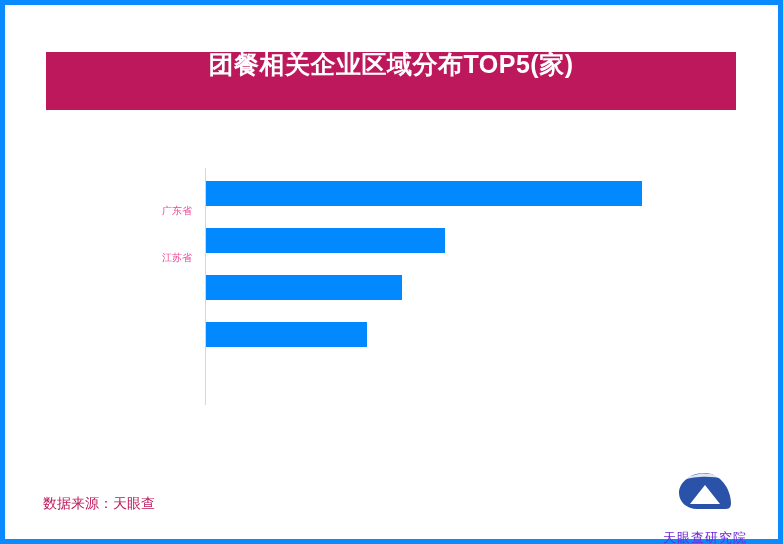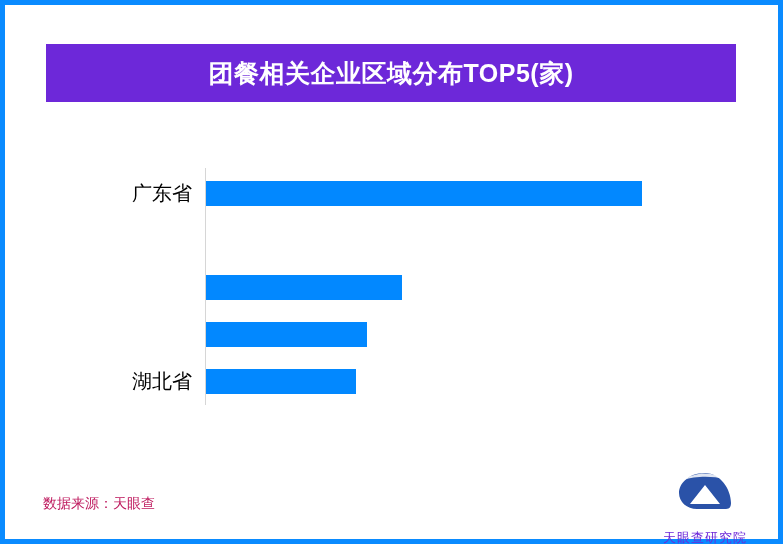--- a/index.html
+++ b/index.html
@@ -20,26 +20,26 @@
     height: 544px;
     box-sizing: border-box;
     background: #ffffff;
     border: 5px solid #0a8bff;
   }
 
   
   #title-bar {
     position: absolute;
     left: 41px;
-    top: 39px;
+    top: 47px;
     width: 690px;
     height: 58px;
-    background: #6d28d9;
+    background: #be185d;
     display: flex;
-    align-items: center;
+    align-items: flex-start;
     justify-content: center;
   }
   #title-text {
     color: #ffffff;
     font-size: 25px;
     font-weight: bold;
     letter-spacing: 0.5px;
     line-height: 1;
     white-space: nowrap;
   }
@@ -62,27 +62,27 @@
   }
   .bar-row {
     position: absolute;
     left: 0;
     width: 100%;
     height: 25px;
   }
   .bar-label {
     position: absolute;
     left: 0;
-    top: 0;
+    top: 17px;
     width: 146px;
     height: 25px;
     line-height: 25px;
     text-align: right;
-    font-size: 20px;
-    color: #000000;
+    font-size: 10px;
+    color: #ec4899;
     white-space: nowrap;
   }
   .bar-fill {
     position: absolute;
     left: 160px;
     top: 0;
     height: 25px;
     background: #0288ff;
   }
 
@@ -128,33 +128,33 @@
   </div>
 
   <div id="chart-area">
     <div id="axis-line"></div>
 
     <div class="bar-row" style="top:26px">
       <div class="bar-label">广东省</div>
       <div class="bar-fill" style="width:436px"></div>
     </div>
 
+    <div class="bar-row" style="top:73px">
+      <div class="bar-label">江苏省</div>
+      <div class="bar-fill" style="width:239px"></div>
+    </div>
 
     <div class="bar-row" style="top:120px">
       <div class="bar-fill" style="width:196px"></div>
     </div>
 
     <div class="bar-row" style="top:167px">
       <div class="bar-fill" style="width:161px"></div>
     </div>
 
-    <div class="bar-row" style="top:214px">
-      <div class="bar-label">湖北省</div>
-      <div class="bar-fill" style="width:150px"></div>
-    </div>
   </div>
 
   <div id="source-note">数据来源：天眼查</div>
 
   <div id="brand">
     <svg id="brand-mark" viewBox="0 0 54 40">
       <path d="M27 2 C10 2 1 13 1 22 C1 31 9 38 19 38 L48 38 C52 38 53 35 53 32 C53 18 42 2 27 2 Z
                M27 14 L42 33 L12 33 Z" fill="#2a52a8" fill-rule="evenodd"></path>
       <path d="M6 9 C16 1 34 0 45 8 C36 5 16 5 6 9 Z" fill="#ffffff" opacity="0.85"></path>
     </svg>

